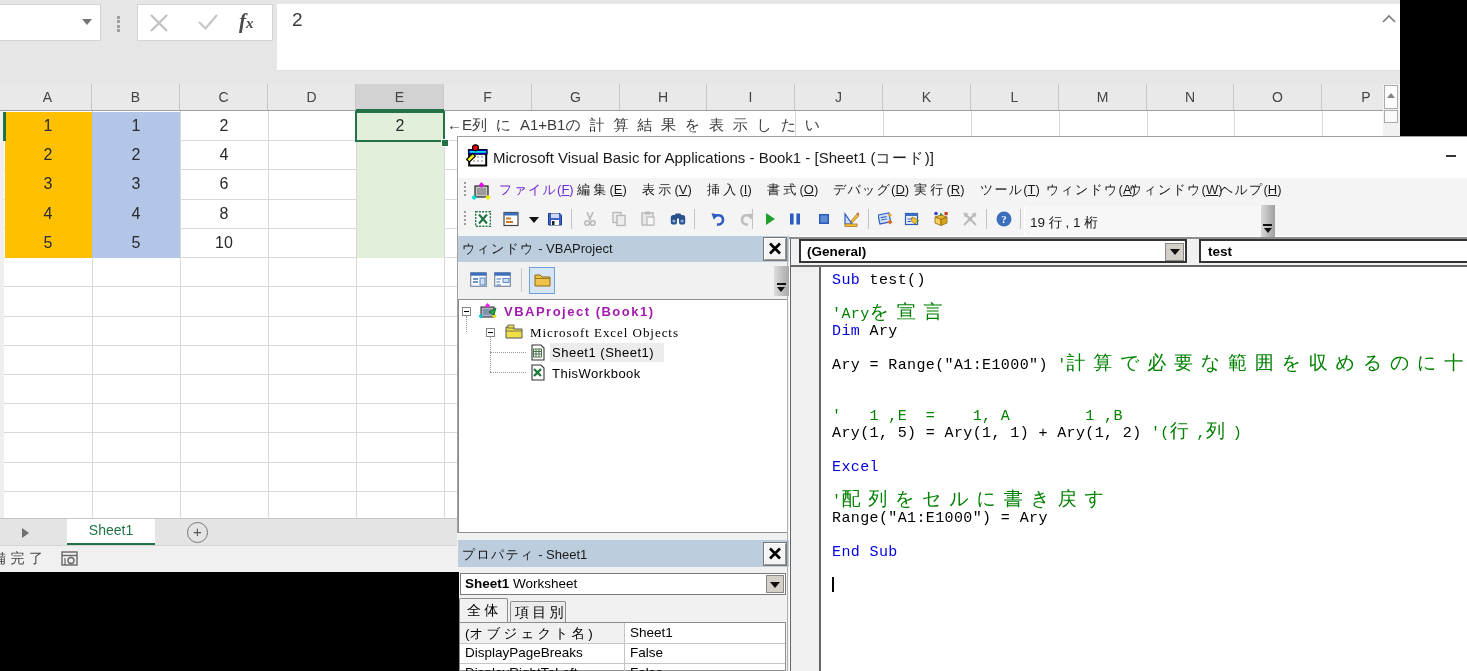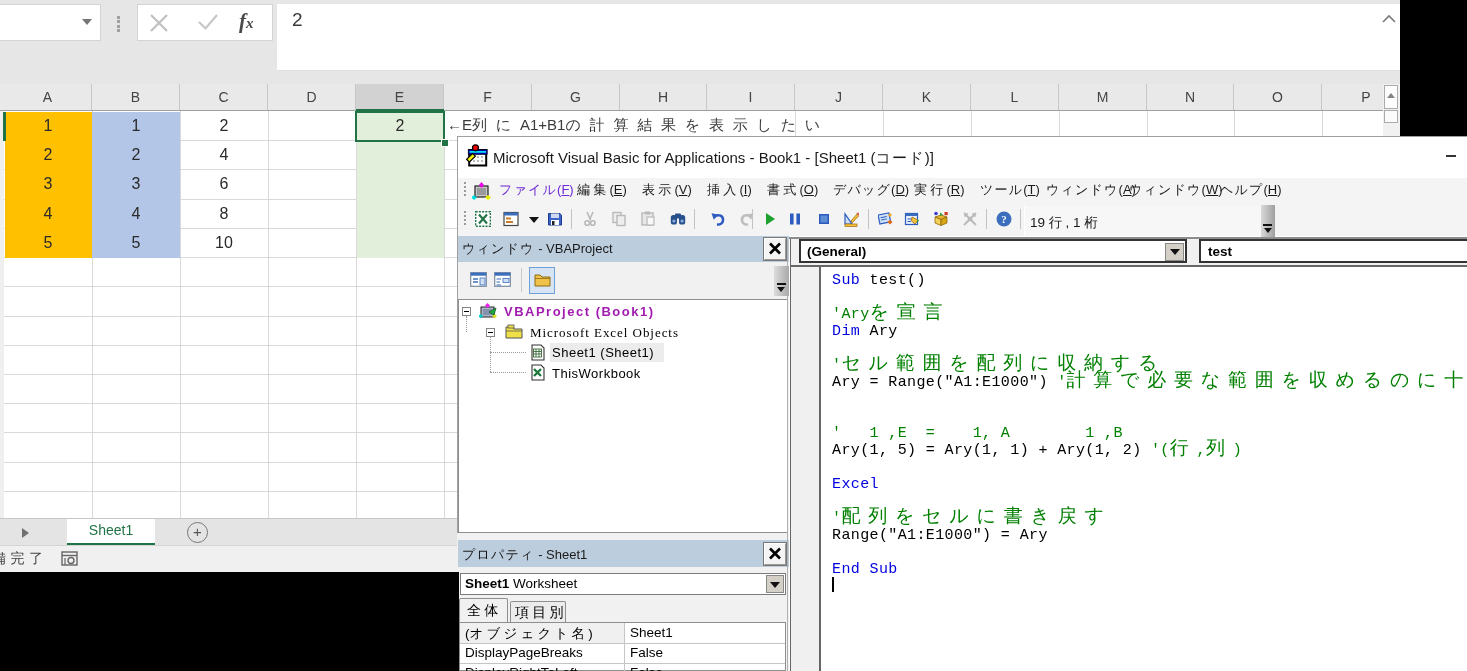--- a/index.html
+++ b/index.html
@@ -380,21 +380,20 @@
 <div class="abs" style="left:1199px;top:239px;width:272px;height:24px;background:#fff;border:2px solid #333;box-sizing:border-box;"></div>
 <div class="abs" style="left:1208px;top:244px;font-size:13.5px;font-weight:bold;color:#000;">test</div>
 <div class="abs" style="left:791px;top:266.5px;width:28px;height:405px;background:#f0f0f0;"></div>
 <div class="abs" style="left:819px;top:266.5px;width:1.5px;height:405px;background:#666;"></div>
 <div class="abs" style="left:820.5px;top:266.5px;width:646px;height:404px;background:#fff;"></div>
 <pre class="abs" id="code" style="left:832px;top:272px;margin:0;font-family:'Liberation Mono',monospace;font-size:15px;letter-spacing:0.38px;line-height:17px;color:#000;"><span class="k">Sub</span> test()
 
 <span class="c">'Ary<span class="jpx">を宣言</span></span>
 <span class="k">Dim</span> Ary
 
-<span class="c">'<span class="jpx">セル範囲を配列に収納する</span></span>
 Ary = Range("A1:E1000") <span class="c">'<span class="jpx">計算で必要な範囲を収めるのに十分な範囲</span></span>
 
 
 <span class="c">'   1 ,E  =    1, A        1 ,B</span>
 Ary(1, 5) = Ary(1, 1) + Ary(1, 2) <span class="c">'(<span class="jpx">行</span>,<span class="jpx">列</span>)</span>
 
 <span class="k">Excel</span>
 
 <span class="c">'<span class="jpx">配列をセルに書き戻す</span></span>
 Range("A1:E1000") = Ary

